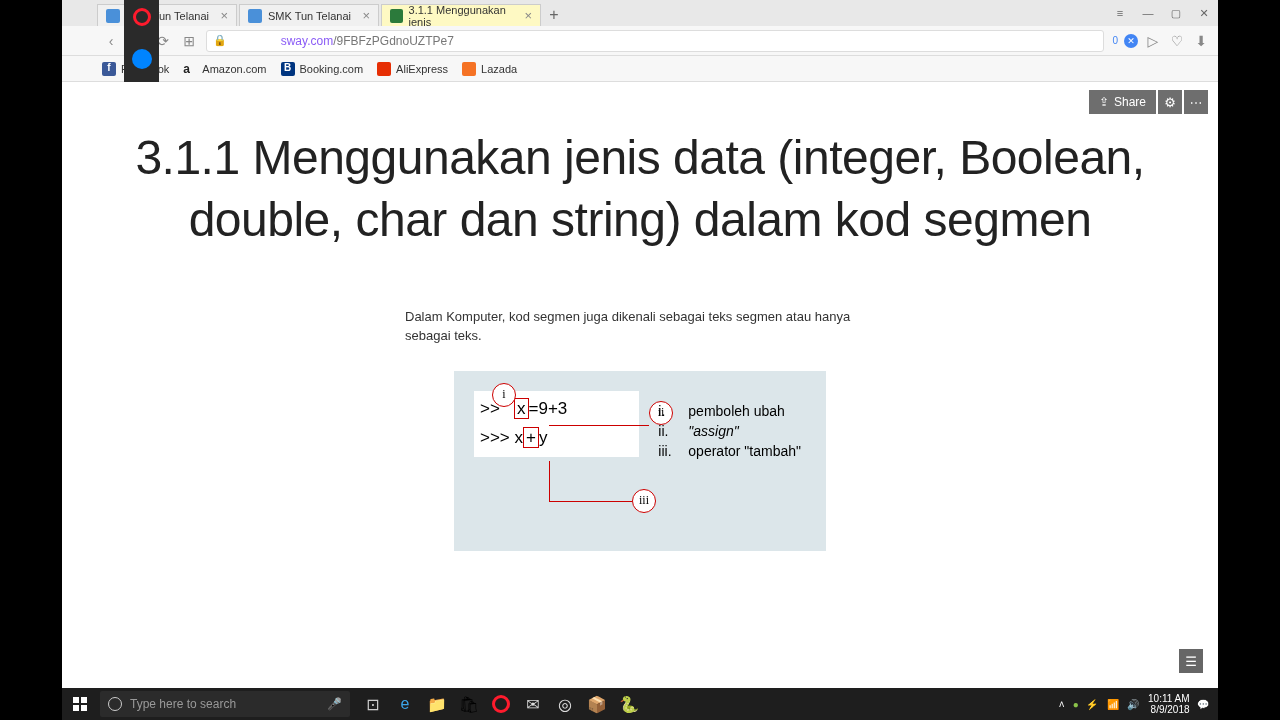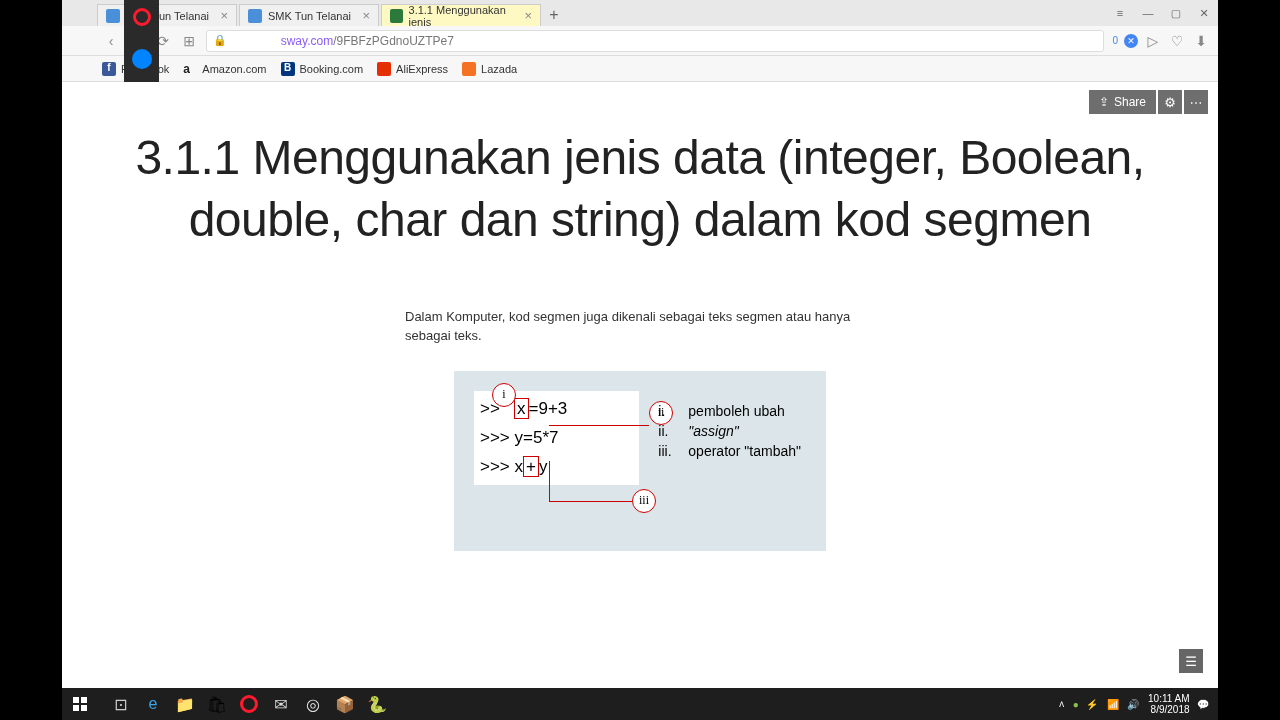--- a/index.html
+++ b/index.html
@@ -176,21 +176,20 @@
       <div class="share-icon-btn">⚙</div>
       <div class="share-icon-btn">⋯</div>
     </div>
 
     <h1 class="main-title">3.1.1 Menggunakan jenis data (integer, Boolean, double, char dan string) dalam kod segmen</h1>
     <p class="body-text">Dalam Komputer, kod segmen juga dikenali sebagai teks segmen atau hanya sebagai teks.</p>
 
     <div class="diagram">
       <div class="code-box">
         <div class="code-line"><span>&gt;&gt;</span>&nbsp;&nbsp;&nbsp;<span class="boxed">x</span><span>=9+3</span></div>
-        <div class="code-line">&gt;&gt;&gt; y=5*7</div>
         <div class="code-line"><span>&gt;&gt;&gt; x</span><span class="boxed">+</span><span>y</span></div>
       </div>
       <div class="circle-label" style="top:12px;left:38px">i</div>
       <div class="circle-label" style="top:30px;left:195px">ii</div>
       <div class="circle-label" style="top:118px;left:178px">iii</div>
       <div class="connector" style="top:54px;left:95px;width:100px;height:1px"></div>
       <div class="connector" style="top:90px;left:95px;width:1px;height:40px"></div>
       <div class="connector" style="top:130px;left:95px;width:83px;height:1px"></div>
 
       <div class="legend">
@@ -215,20 +214,25 @@
 
 <div class="taskbar">
   <div class="start">
     <svg width="14" height="14" viewBox="0 0 14 14">
         <rect x="0" y="0" width="6" height="6" fill="#fff"></rect>
         <rect x="8" y="0" width="6" height="6" fill="#fff"></rect>
         <rect x="0" y="8" width="6" height="6" fill="#fff"></rect>
         <rect x="8" y="8" width="6" height="6" fill="#fff"></rect>
       </svg>
   </div>
+  <div class="search-box">
+    <span class="search-circle"></span>
+    <span class="search-text">Type here to search</span>
+    <span class="mic">🎤</span>
+  </div>
   <div class="task-icons">
     <div class="task-icon" style="color:#ccc">⊡</div>
     <div class="task-icon" style="color:#3ca4e8">e</div>
     <div class="task-icon">📁</div>
     <div class="task-icon">🛍</div>
     <div class="task-icon">
         <span style="width:18px;height:18px;border:3px solid #ff1b2d;border-radius:50%;display:inline-block"></span>
       </div>
     <div class="task-icon" style="color:#ddd">✉</div>
     <div class="task-icon" style="color:#ddd">◎</div>

